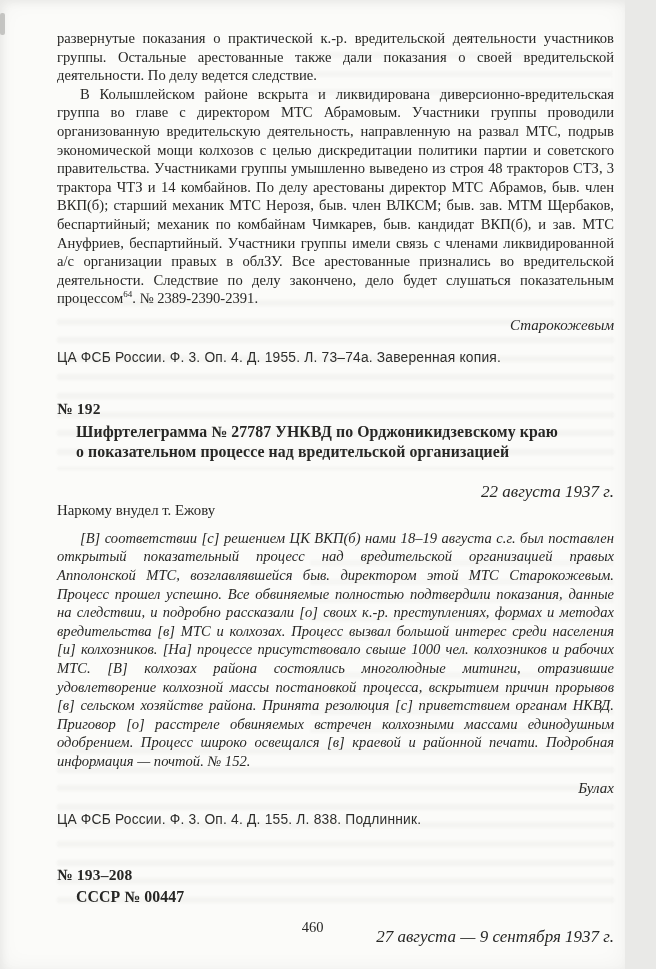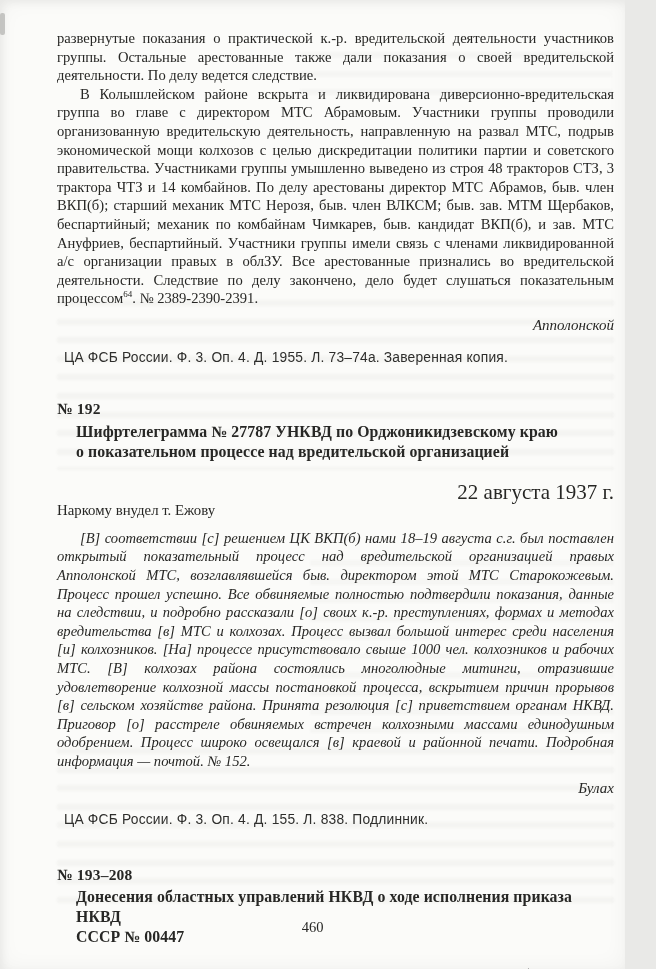--- a/index.html
+++ b/index.html
@@ -38,34 +38,33 @@
   p.indent { text-indent:23px; }
   sup.fn { font-size:9px; line-height:0; vertical-align:super; }
   .signature {
     text-align:right; font-style:italic;
     font-size:15px; margin-top:8px;
   }
   .archival {
     font-family:"Liberation Sans", sans-serif;
     font-size:13.8px; letter-spacing:.2px; margin-top:14px;
     color:#2e2e2c;
-    margin-left:7px;
   }
   .doc-number {
     font-size:15.5px; font-weight:bold; margin-top:33px; letter-spacing:.2px;
   }
   .doc-number.section { margin-top:36px; }
   .doc-title {
     font-size:15.8px; font-weight:bold; line-height:20px; margin-top:3px;
     letter-spacing:.1px;
     margin-left:19px;
   }
   .doc-title .tline { display:block; }
   .date-line {
-    text-align:right; font-size:21px; margin-top:21px;
+    text-align:right; font-style:italic; font-size:17px; margin-top:21px;
   }
   .addressee { font-size:14.8px; margin-top:0; }
   .after-addressee { margin-top:9px;font-style:italic; }
   .page-number {
     position:absolute; z-index:2; left:0; right:0; top:919px;
     text-align:center; font-size:14.5px; color:var(--ink,#272725);
   }
 </style>
 </head>
 <body>
@@ -77,21 +76,21 @@
   <div class="bleed" style="left:57px;  top:300px; width:557px; height:170px; opacity:.5;"></div>
   <div class="bleed" style="left:310px; top:560px; width:304px; height:185px; opacity:.38;"></div>
   <div class="bleed" style="left:57px;  top:748px; width:557px; height:165px; opacity:.5;"></div>
 
   <main class="content">
 
     <p class="body">развернутые показания о практической к.-р. вредительской деятельности участников группы. Остальные арестованные также дали показания о своей вредительской деятельности. По делу ведется следствие.</p>
 
     <p class="body indent"><span>В Колышлейском районе вскрыта и ликвидирована диверсионно-вредительская группа во главе с директором МТС Абрамовым. Участники группы проводили организованную вредительскую деятельность, направленную на развал МТС, подрыв экономической мощи колхозов с целью дискредитации политики партии и советского правительства. Участниками группы умышленно выведено из строя 48 тракторов СТЗ, 3 трактора ЧТЗ и 14 комбайнов. По делу арестованы директор МТС Абрамов, быв. член ВКП(б); старший механик МТС Нерозя, быв. член ВЛКСМ; быв. зав. МТМ Щербаков, беспартийный; механик по комбайнам Чимкарев, быв. кандидат ВКП(б), и зав. МТС Ануфриев, беспартийный. Участники группы имели связь с членами ликвидированной а/с организации правых в облЗУ. Все арестованные признались во вредительской деятельности. Следствие по делу закончено, дело будет слушаться показательным процессом</span><sup class="fn">64</sup><span>. № 2389-2390-2391.</span></p>
 
-    <p class="signature">Апполонской</p>
+    <p class="signature">Старокожевым</p>
 
     <p class="archival">ЦА ФСБ России. Ф. 3. Оп. 4. Д. 1955. Л. 73–74а. Заверенная копия.</p>
 
     <h2 class="doc-number">№ 192</h2>
 
     <h3 class="doc-title">
         <span class="tline">Шифртелеграмма № 27787 УНКВД по Орджоникидзевскому краю</span>
         <span class="tline">о показательном процессе над вредительской организацией</span>
       </h3>
 
@@ -101,21 +100,20 @@
 
     <p class="body indent after-addressee">[В] соответствии [с] решением ЦК ВКП(б) нами 18–19 августа с.г. был поставлен открытый показательный процесс над вредительской организацией правых Апполонской МТС, возглавлявшейся быв. директором этой МТС Старокожевым. Процесс прошел успешно. Все обвиняемые полностью подтвердили показания, данные на следствии, и подробно рассказали [о] своих к.-р. преступлениях, формах и методах вредительства [в] МТС и колхозах. Процесс вызвал большой интерес среди населения [и] колхозников. [На] процессе присутствовало свыше 1000 чел. колхозников и рабочих МТС. [В] колхозах района состоялись многолюдные митинги, отразившие удовлетворение колхозной массы постановкой процесса, вскрытием причин прорывов [в] сельском хозяйстве района. Принята резолюция [с] приветствием органам НКВД. Приговор [о] расстреле обвиняемых встречен колхозными массами единодушным одобрением. Процесс широко освещался [в] краевой и районной печати. Подробная информация — почтой. № 152.</p>
 
     <p class="signature">Булах</p>
 
     <p class="archival">ЦА ФСБ России. Ф. 3. Оп. 4. Д. 155. Л. 838. Подлинник.</p>
 
     <h2 class="doc-number section">№ 193–208</h2>
 
     <h3 class="doc-title">
-        <span class="tline">Донесения областных управлений НКВД о ходе исполнения приказа НКВД</span>
         <span class="tline">СССР № 00447</span>
       </h3>
 
     <p class="date-line">27 августа — 9 сентября 1937 г.</p>
 
   </main>
 
   <div class="page-number">460</div>
 
 </div>

